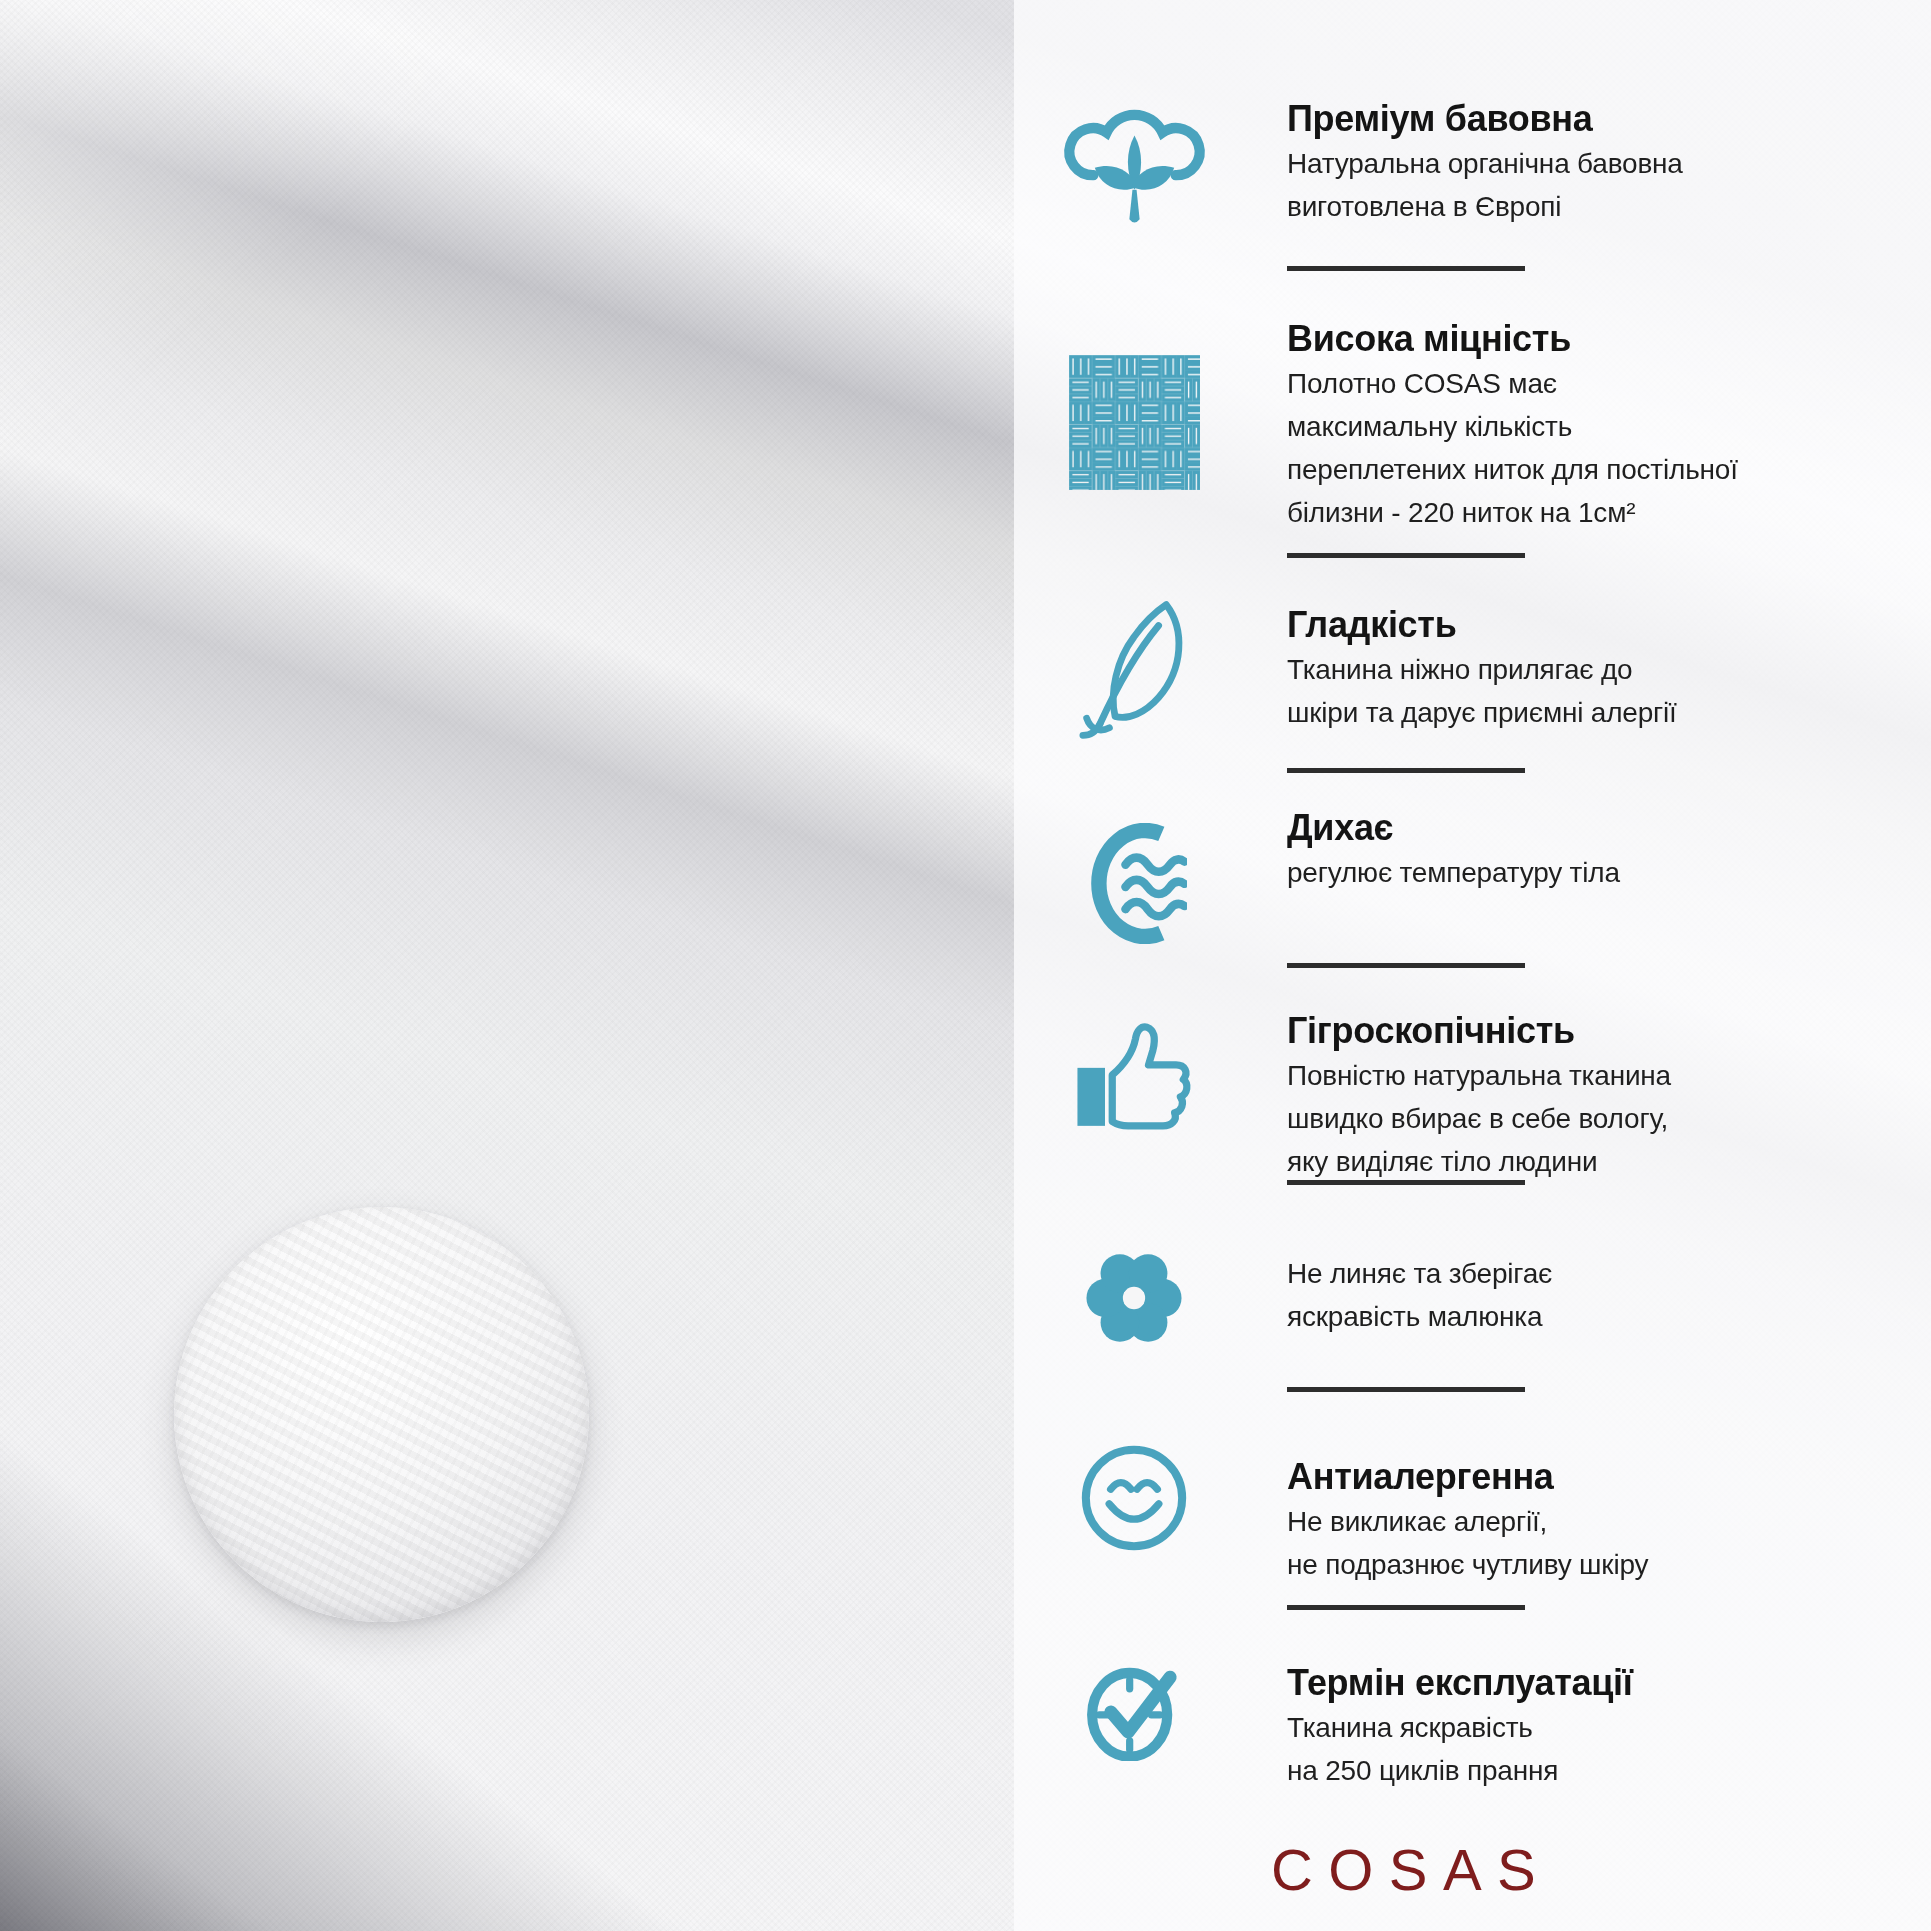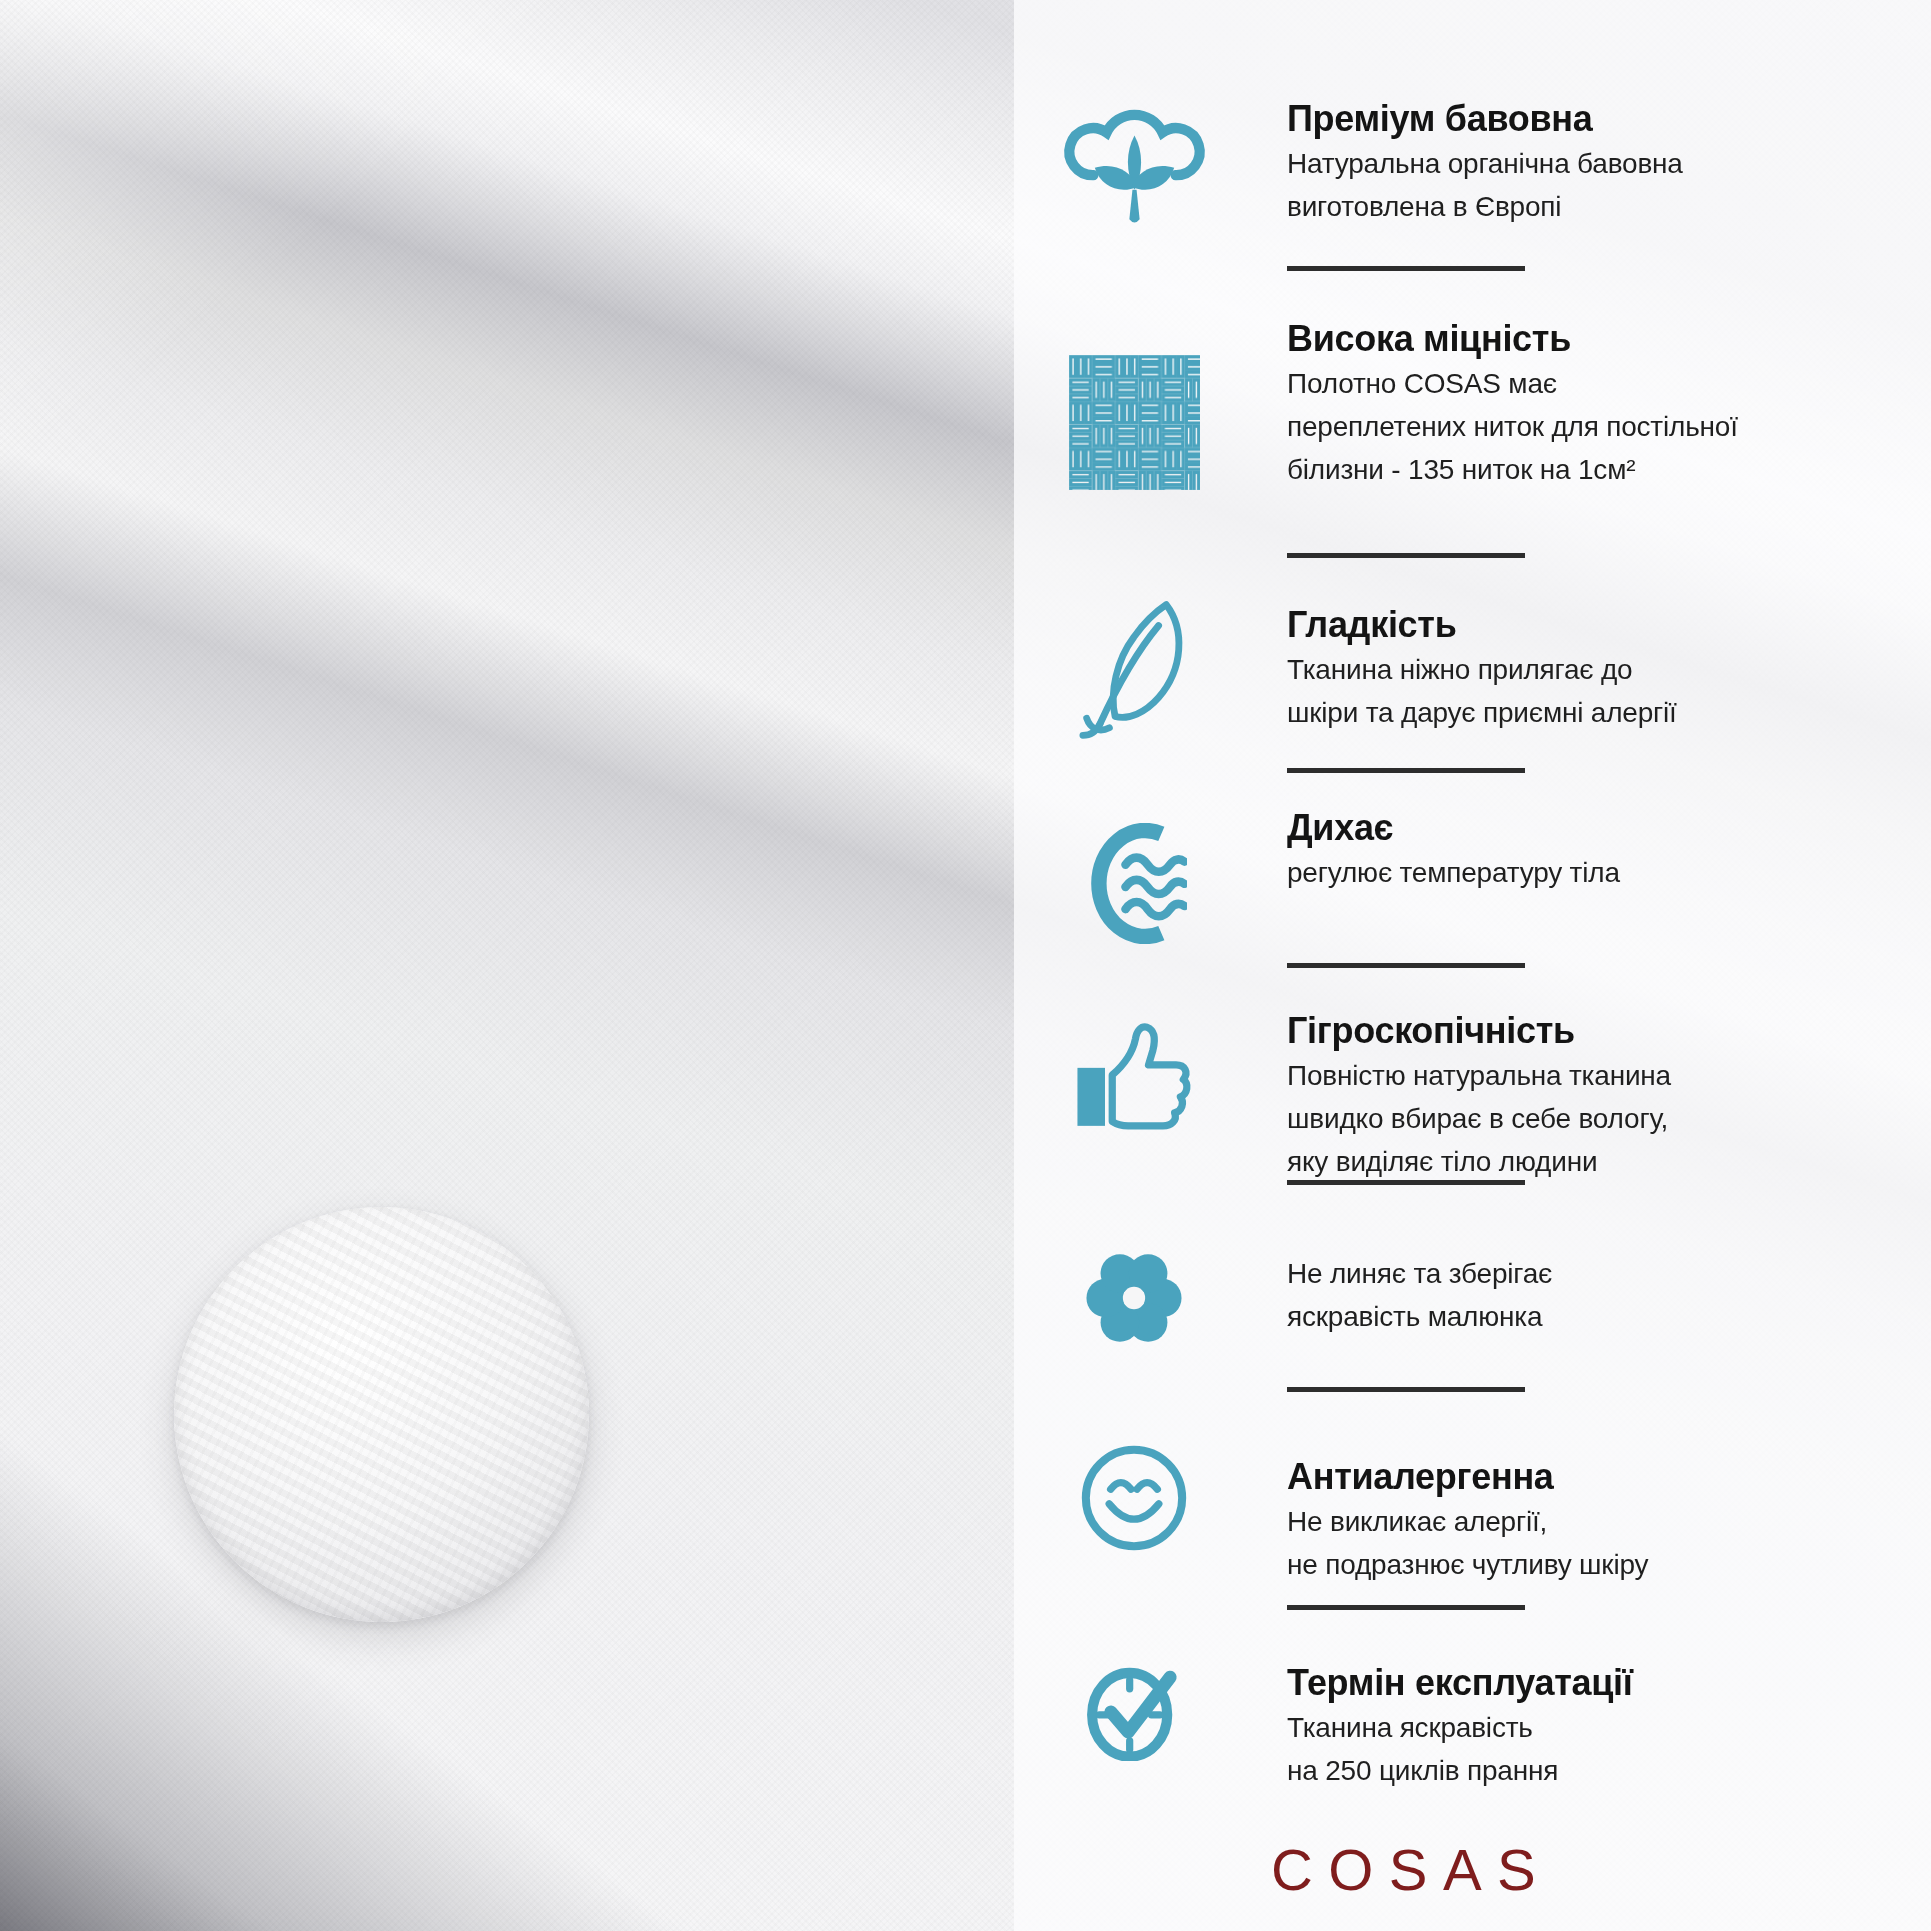--- a/index.html
+++ b/index.html
@@ -117,22 +117,23 @@
               <rect x="20.9" y="12.9" width="2.4" height="10.2"></rect>
             </g>
           </pattern>
         </defs>
         <rect width="68" height="70" fill="url(#bw)"></rect>
       </svg>
     </div>
     <div class="ftext" style="top:318px">
       <div class="ftitle">Висока міцність</div>
       <div class="fline">Полотно COSAS має</div>
+      <div class="fline">максимальну кількість</div>
       <div class="fline">переплетених ниток для постільної</div>
-      <div class="fline">білизни - 135 ниток на 1см²</div>
+      <div class="fline">білизни - 220 ниток на 1см²</div>
     </div>
     <div class="divider" style="top:553px"></div>
 
     <div class="icon" style="top:599px">
       <svg width="118" height="142" viewBox="0 0 62 75">
         <g fill="none" stroke="currentColor" stroke-linecap="round" stroke-linejoin="round">
           <path d="M48,3 C58,16 57,37 44,52 C37,60 28,64 21,62 C18,49 22,32 31,20 C36,13 42,7 48,3 Z" stroke-width="3.6"></path>
           <path d="M44,14 C34,26 24,42 13,66" stroke-width="3.6"></path>
           <path d="M13,66 C11,70 8,72 4,72" stroke-width="3.6"></path>
           <path d="M6,63 C8,69 13,70.5 18,68" stroke-width="3.6"></path>

